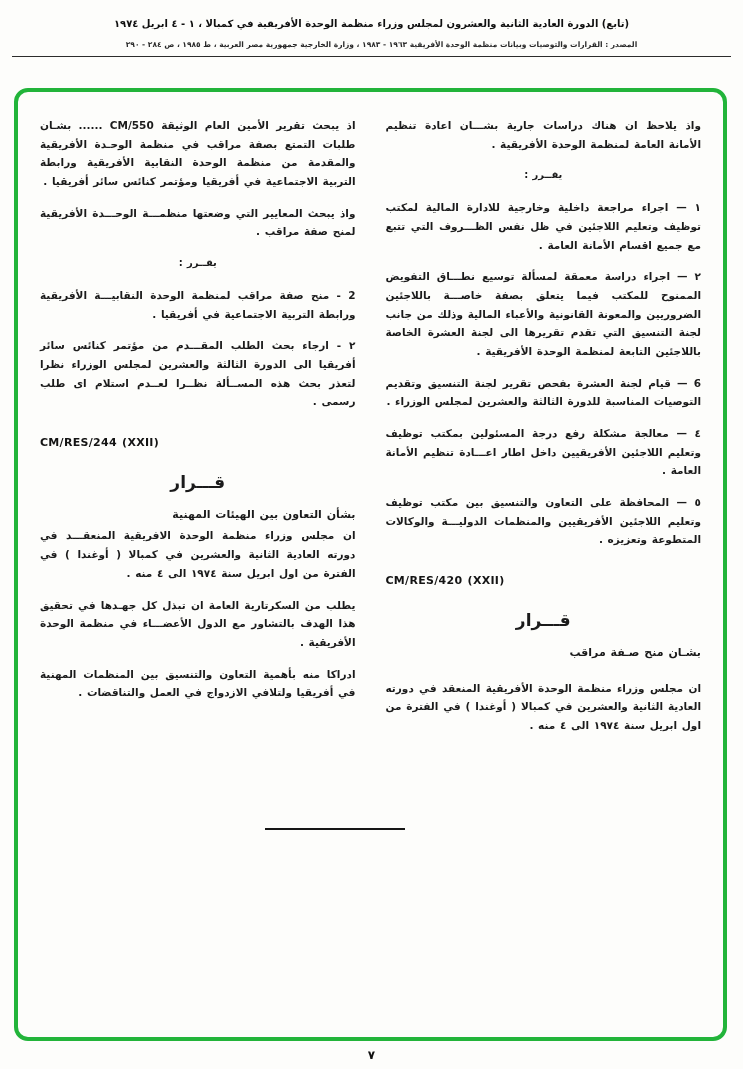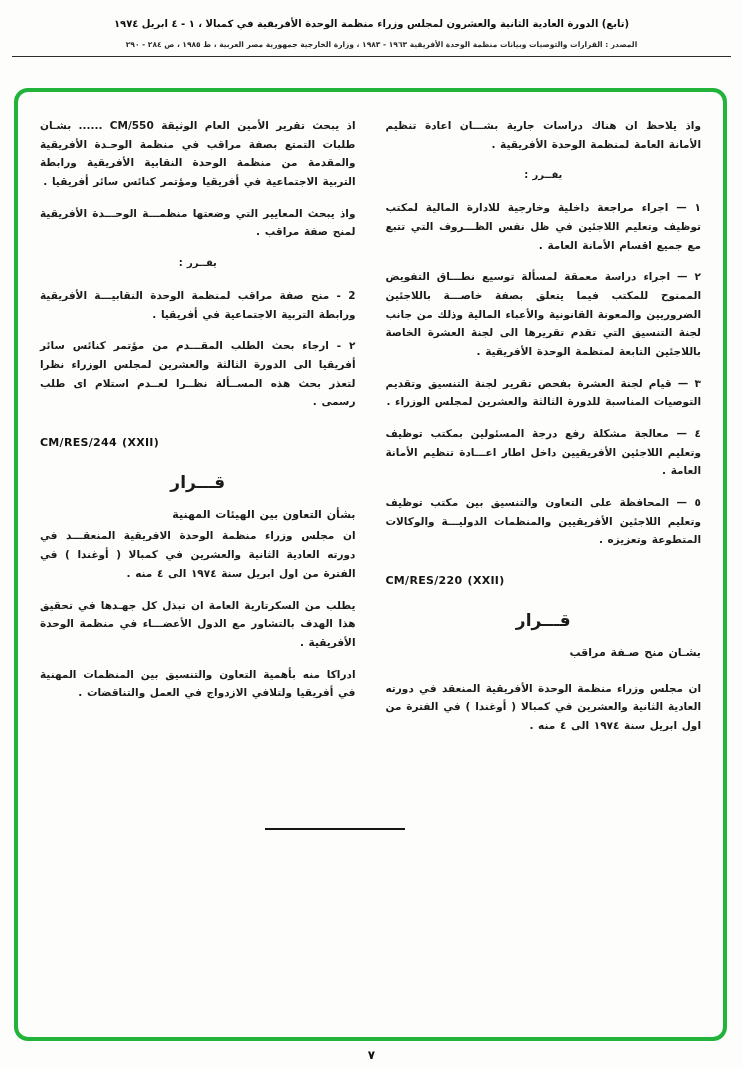--- a/index.html
+++ b/index.html
@@ -139,24 +139,24 @@
   </div>
 
   <div class="green-box">
     <div class="columns">
 
       <div class="col">
         <p class="para">واذ يلاحظ ان هناك دراسات جارية بشـــان اعادة تنظيم الأمانة العامة لمنظمة الوحدة الأفريقية .</p>
         <p class="para decides">يقــرر :</p>
         <p class="para item">١ — اجراء مراجعة داخلية وخارجية للادارة المالية لمكتب توظيف وتعليم اللاجئين في ظل نفس الظـــروف التي تتبع مع جميع اقسام الأمانة العامة .</p>
         <p class="para item">٢ — اجراء دراسة معمقة لمسألة توسيع نطـــاق التفويض الممنوح للمكتب فيما يتعلق بصفة خاصـــة باللاجئين الضروريين والمعونة القانونية والأعباء المالية وذلك من جانب لجنة التنسيق التي تقدم تقريرها الى لجنة العشرة الخاصة باللاجئين التابعة لمنظمة الوحدة الأفريقية .</p>
-        <p class="para item">٣ — قيام لجنة العشرة بفحص تقرير لجنة التنسيق وتقديم التوصيات المناسبة للدورة الثالثة والعشرين لمجلس الوزراء .</p>
+        <p class="para item">6 — قيام لجنة العشرة بفحص تقرير لجنة التنسيق وتقديم التوصيات المناسبة للدورة الثالثة والعشرين لمجلس الوزراء .</p>
         <p class="para item">٤ — معالجة مشكلة رفع درجة المسئولين بمكتب توظيف وتعليم اللاجئين الأفريقيين داخل اطار اعـــادة تنظيم الأمانة العامة .</p>
         <p class="para item">٥ — المحافظة على التعاون والتنسيق بين مكتب توظيف وتعليم اللاجئين الأفريقيين والمنظمات الدوليـــة والوكالات المتطوعة وتعزيزه .</p>
-        <p class="para res-id">CM/RES/220 (XXII)</p>
+        <p class="para res-id">CM/RES/420 (XXII)</p>
         <p class="para res-title">قـــرار</p>
         <p class="para res-subtitle">بشـان منح صـفة مراقب</p>
         <p class="para">ان مجلس وزراء منظمة الوحدة الأفريقية المنعقد في دورته العادية الثانية والعشرين في كمبالا ( أوغندا ) في الفترة من اول ابريل سنة ١٩٧٤ الى ٤ منه .</p>
       </div>
 
       <div class="col">
         <p class="para">اذ يبحث تقرير الأمين العام الوثيقة CM/550 ...... بشـان طلبات التمتع بصفة مراقب في منظمة الوحـدة الأفريقية والمقدمة من منظمة الوحدة النقابية الأفريقية ورابطة التربية الاجتماعية في أفريقيا ومؤتمر كنائس سائر أفريقيا .</p>
         <p class="para">واذ يبحث المعايير التي وضعتها منظمـــة الوحـــدة الأفريقية لمنح صفة مراقب .</p>
         <p class="para decides">يقــرر :</p>
         <p class="para item">2 - منح صفة مراقب لمنظمة الوحدة النقابيـــة الأفريقية ورابطة التربية الاجتماعية في أفريقيا .</p>

